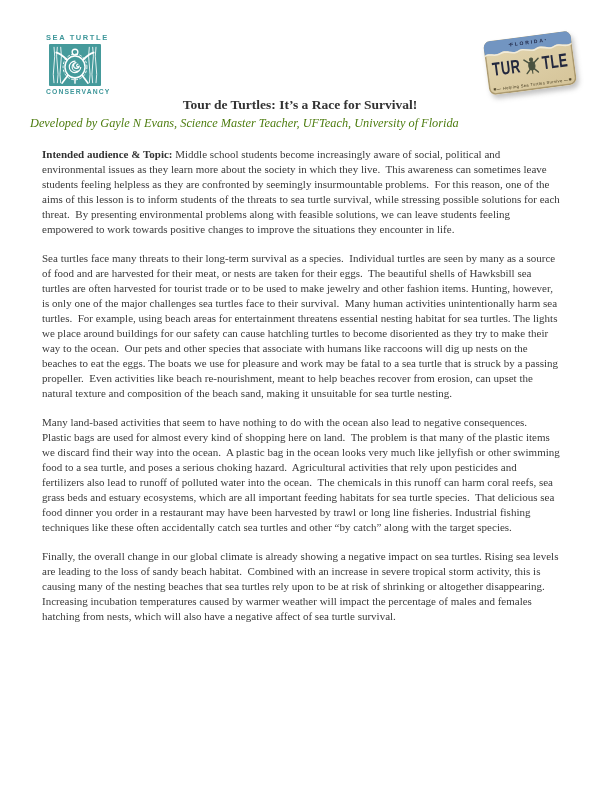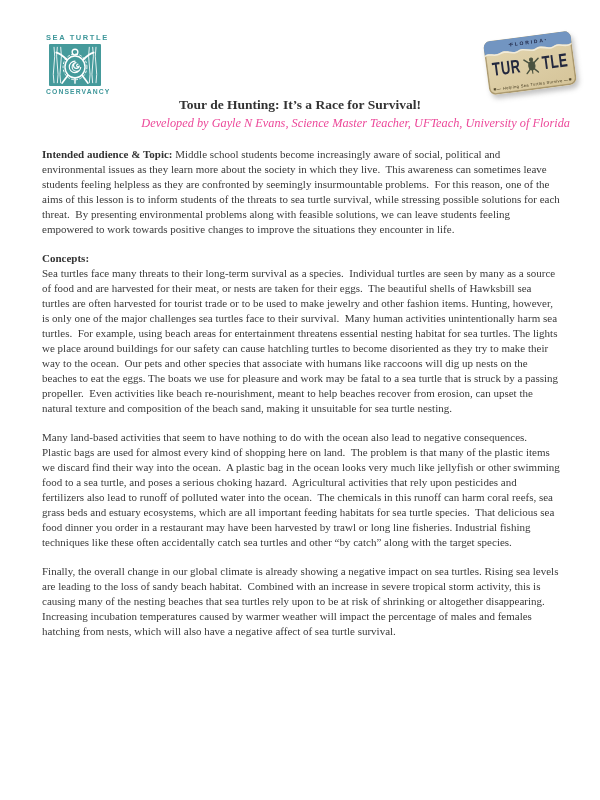--- a/index.html
+++ b/index.html
@@ -73,22 +73,22 @@
   }
   .plate-bottom::before { content: "✺— "; font-size: 4px; }
   .plate-bottom::after  { content: " —✺"; font-size: 4px; }
 
   
   .title {
     text-align: center; font-weight: bold; font-size: 13.5px;
     color: #333333; margin: 0 30px;
   }
   .byline {
-    text-align: right; font-style: italic; font-size: 12.3px;
-    color: #ec4899; margin: 3px 30px 0 30px;
+    text-align: left; font-style: italic; font-size: 12.3px;
+    color: #4d7c0f; margin: 3px 30px 0 30px;
   }
 
   
   .content { margin: 16px 40px 0 42px; }
   .content p {
     font-size: 11px; line-height: 15px; margin: 0 0 14px 0;
     white-space: pre-wrap; color: #3a3a3a;
   }
   .content p.tight { margin-bottom: 7px; }
   .content p.label-only { margin-bottom: 0; }
@@ -148,29 +148,28 @@
             <path d="M10 16 L10 19.5" stroke-width="1.2" fill="none"></path>
           </g>
         </svg>
         <span class="plate-letters">TLE</span>
       </div>
       <div class="plate-bottom">Helping Sea Turtles Survive</div>
     </div>
 
   </div>
 
-  <div class="title">Tour de Hunting: It’s a Race for Survival!</div>
+  <div class="title">Tour de Turtles: It’s a Race for Survival!</div>
   <div class="byline">Developed by Gayle N Evans, Science Master Teacher, UFTeach, University of Florida</div>
 
   <div class="content">
 
 
     <p><b>Intended audience &amp; Topic:</b><span> Middle school students become increasingly aware of social, political and environmental issues as they learn more about the society in which they live.  This awareness can sometimes leave students feeling helpless as they are confronted by seemingly insurmountable problems.  For this reason, one of the aims of this lesson is to inform students of the threats to sea turtle survival, while stressing possible solutions for each threat.  By presenting environmental problems along with feasible solutions, we can leave students feeling empowered to work towards positive changes to improve the situations they encounter in life.</span></p>
 
-    <p class="label-only"><b>Concepts:</b></p>
 
     <p>Sea turtles face many threats to their long-term survival as a species.  Individual turtles are seen by many as a source of food and are harvested for their meat, or nests are taken for their eggs.  The beautiful shells of Hawksbill sea turtles are often harvested for tourist trade or to be used to make jewelry and other fashion items. Hunting, however, is only one of the major challenges sea turtles face to their survival.  Many human activities unintentionally harm sea turtles.  For example, using beach areas for entertainment threatens essential nesting habitat for sea turtles. The lights we place around buildings for our safety can cause hatchling turtles to become disoriented as they try to make their way to the ocean.  Our pets and other species that associate with humans like raccoons will dig up nests on the beaches to eat the eggs. The boats we use for pleasure and work may be fatal to a sea turtle that is struck by a passing propeller.  Even activities like beach re-nourishment, meant to help beaches recover from erosion, can upset the natural texture and composition of the beach sand, making it unsuitable for sea turtle nesting.</p>
     <p>Many land-based activities that seem to have nothing to do with the ocean also lead to negative consequences.  Plastic bags are used for almost every kind of shopping here on land.  The problem is that many of the plastic items we discard find their way into the ocean.  A plastic bag in the ocean looks very much like jellyfish or other swimming food to a sea turtle, and poses a serious choking hazard.  Agricultural activities that rely upon pesticides and fertilizers also lead to runoff of polluted water into the ocean.  The chemicals in this runoff can harm coral reefs, sea grass beds and estuary ecosystems, which are all important feeding habitats for sea turtle species.  That delicious sea food dinner you order in a restaurant may have been harvested by trawl or long line fisheries. Industrial fishing techniques like these often accidentally catch sea turtles and other “by catch” along with the target species.</p>
     <p>Finally, the overall change in our global climate is already showing a negative impact on sea turtles. Rising sea levels are leading to the loss of sandy beach habitat.  Combined with an increase in severe tropical storm activity, this is causing many of the nesting beaches that sea turtles rely upon to be at risk of shrinking or altogether disappearing.  Increasing incubation temperatures caused by warmer weather will impact the percentage of males and females hatching from nests, which will also have a negative affect of sea turtle survival.</p>
 
   </div>
 
 </div>
 
 </body></html>

